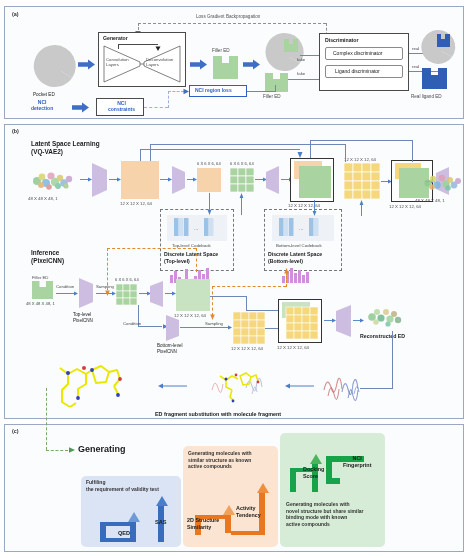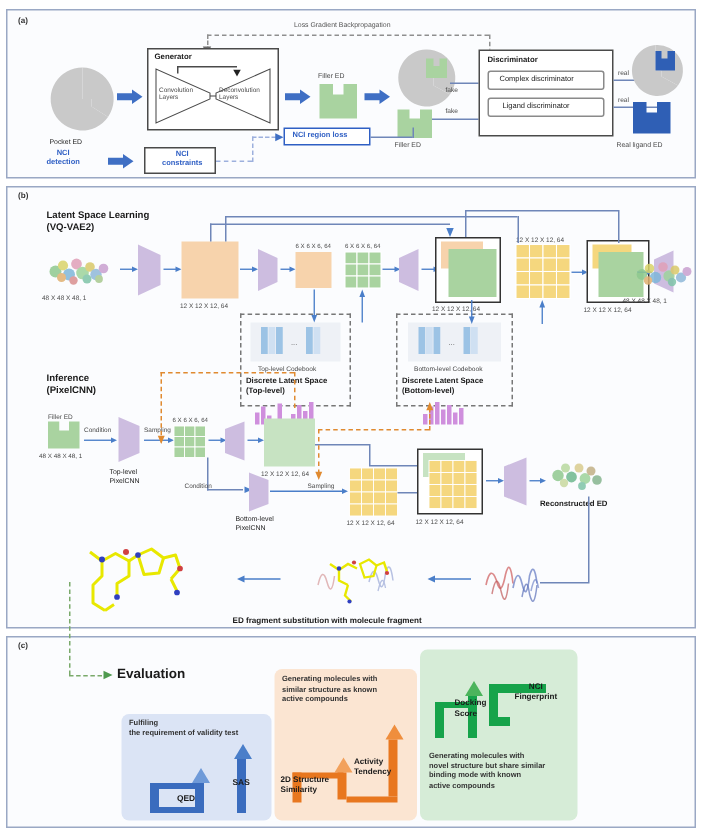--- a/index.html
+++ b/index.html
@@ -587,21 +587,21 @@
   <div class="t" style="left:155px;top:411px;font-size:5.4px;font-weight:bold;">ED fragment substitution with molecule fragment</div>
 
   <div class="panel" id="panel-c"></div>
   <div class="plab" style="left:12px;top:428px;">(c)</div>
 
   <div class="dotGv" style="left:46px;top:388px;height:62px;"></div>
   <div class="dotG" style="left:46px;top:450px;width:22px;"></div>
   <svg class="svgw" style="left:67px;top:446px;width:9px;height:8px;">
     <polygon points="8,4 2,1.2 2,6.8" fill="#4f9a4f"></polygon>
   </svg>
-  <div class="t" style="left:78px;top:444px;font-size:9px;font-weight:bold;">Evaluation</div>
+  <div class="t" style="left:78px;top:444px;font-size:9px;font-weight:bold;">Generating</div>
 
   <div style="position:absolute;left:81px;top:476px;width:100px;height:71px;background:#dbe4f5;border-radius:5px;"></div>
   <div class="tb" style="left:86px;top:479px;font-size:5px;font-weight:bold;white-space:pre;line-height:1.3;color:#333;">Fulfiling
 the requirement of validity test</div>
   <svg class="svgw" style="left:90px;top:496px;width:84px;height:48px;">
     <polygon points="72,0 78,10 66,10" fill="#4a7ec9"></polygon>
     <path d="M68,10 L68,46 L74,46 L74,10 Z" fill="#3a6cbe"></path>
     <polygon points="44,16 50,26 38,26" fill="#6f9ad8"></polygon>
     <path d="M40,26 L40,44 L46,44 L46,26 Z" fill="#3a6cbe"></path>
     <path d="M10,30 L44,30 L44,26 L10,26 Z" fill="#3a6cbe"></path>

